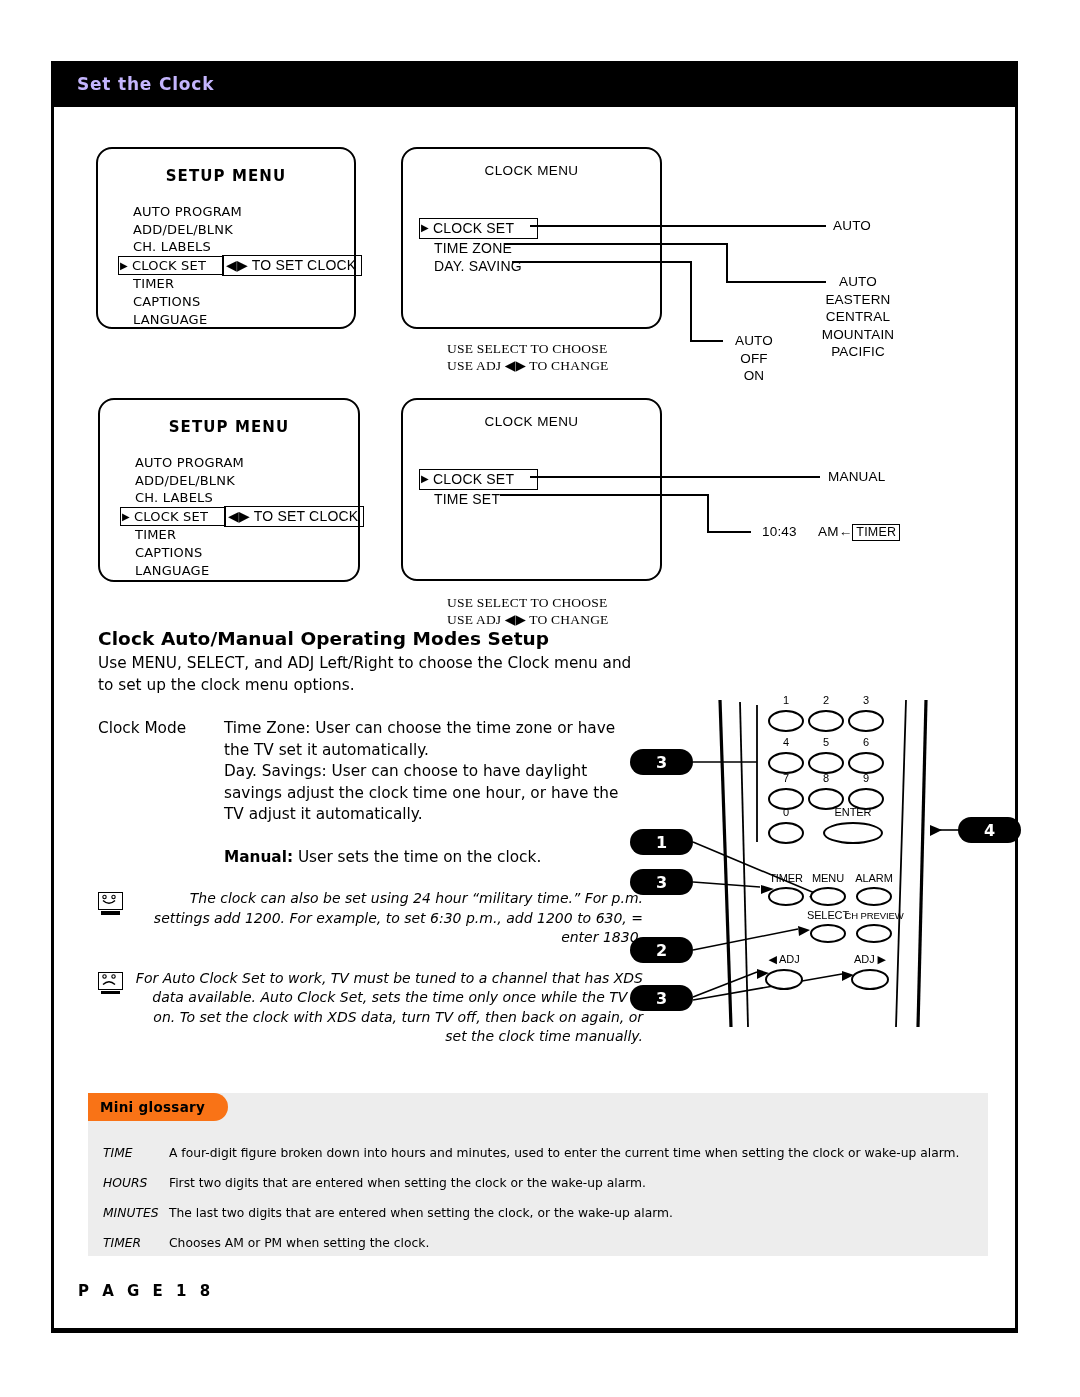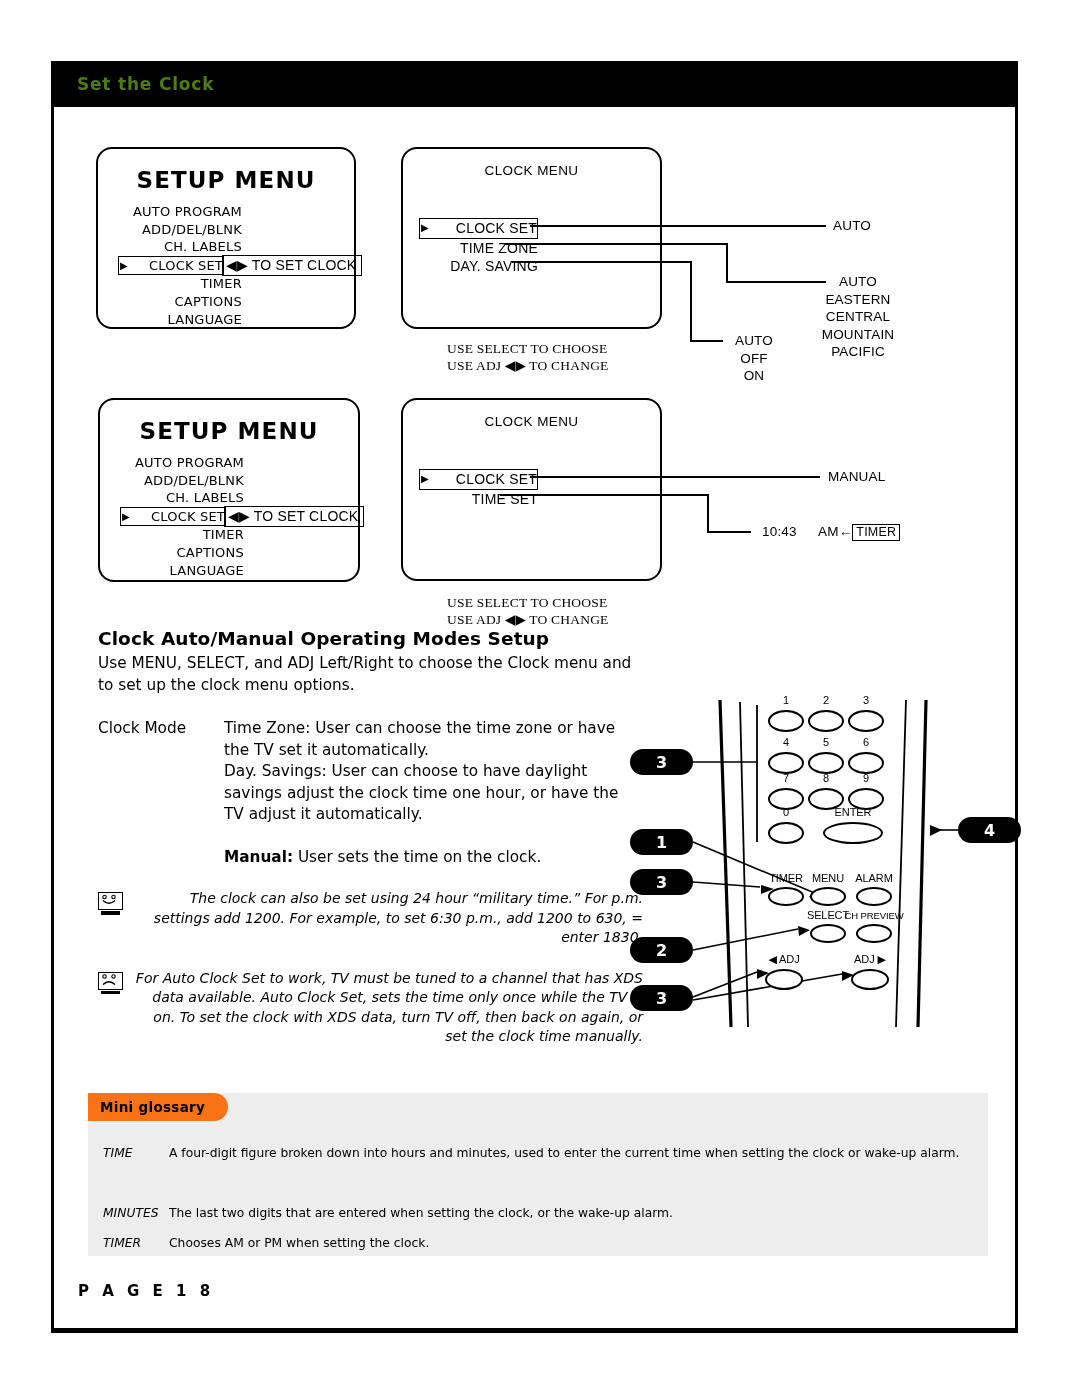--- a/index.html
+++ b/index.html
@@ -26,52 +26,52 @@
     background:#000;
   }
   #header-tab{
     position:absolute; left:51px; top:61px;
     width:385px; height:46px;
     background:#000;
     border-radius:0 23px 23px 0;
     display:flex; align-items:center;
   }
   #header-title{
-    color:#4d7c0f; font-weight:bold; font-size:17px;
+    color:#c4b5fd; font-weight:bold; font-size:17px;
     letter-spacing:0.8px; margin-left:26px;
     font-family:"DejaVu Sans", sans-serif;
   }
 
   
   .osd{
     position:absolute;
     border:2.5px solid #000;
     border-radius:16px;
     background:#fff;
   }
   .osd-title{
     position:absolute; width:100%; text-align:center;
-    font-weight:bold; font-size:23px; letter-spacing:1.1px;
+    font-weight:bold; font-size:15px; letter-spacing:1.1px;
     font-family:"DejaVu Sans", sans-serif;
   }
   .osd-title.thin{
     font-weight:normal; font-size:13.5px; letter-spacing:0.4px;
     font-family:"Liberation Sans", sans-serif;
   }
   .menu-list{
     position:absolute;
     font-size:13px; line-height:17.6px;
     font-family:"DejaVu Sans", sans-serif;
     letter-spacing:0.2px;
   }
   .menu-list.clk{
     font-family:"Liberation Sans", sans-serif;
     font-size:14px; line-height:18.5px;
   }
-  .mi{ white-space:nowrap; position:relative; padding-left:13px;text-align:right; }
+  .mi{ white-space:nowrap; position:relative; padding-left:13px; }
   .mi.sel{
     border:1.6px solid #000;
     padding-left:13px;
     margin-left:-2px;
   }
   .mi .car{
     position:absolute; left:1px; top:50%;
     transform:translateY(-50%);
     font-size:10px; line-height:1;
   }
@@ -436,20 +436,24 @@
 </div>
 
 <div id="glossary">
   <div id="gloss-tab">
     <span>Mini glossary</span>
   </div>
   <div class="gloss-row" style="left:15px; top:52px; width:870px;">
     <div class="gloss-term">TIME</div>
     <div>A four-digit figure broken down into hours and minutes, used to enter the current time when setting the clock or wake-up alarm.</div>
   </div>
+  <div class="gloss-row" style="left:15px; top:82px; width:870px;">
+    <div class="gloss-term">HOURS</div>
+    <div>First two digits that are entered when setting the clock or the wake-up alarm.</div>
+  </div>
   <div class="gloss-row" style="left:15px; top:112px; width:870px;">
     <div class="gloss-term">MINUTES</div>
     <div>The last two digits that are entered when setting the clock, or the wake-up alarm.</div>
   </div>
   <div class="gloss-row" style="left:15px; top:142px; width:870px;">
     <div class="gloss-term">TIMER</div>
     <div>Chooses AM or PM when setting the clock.</div>
   </div>
 </div>
 

